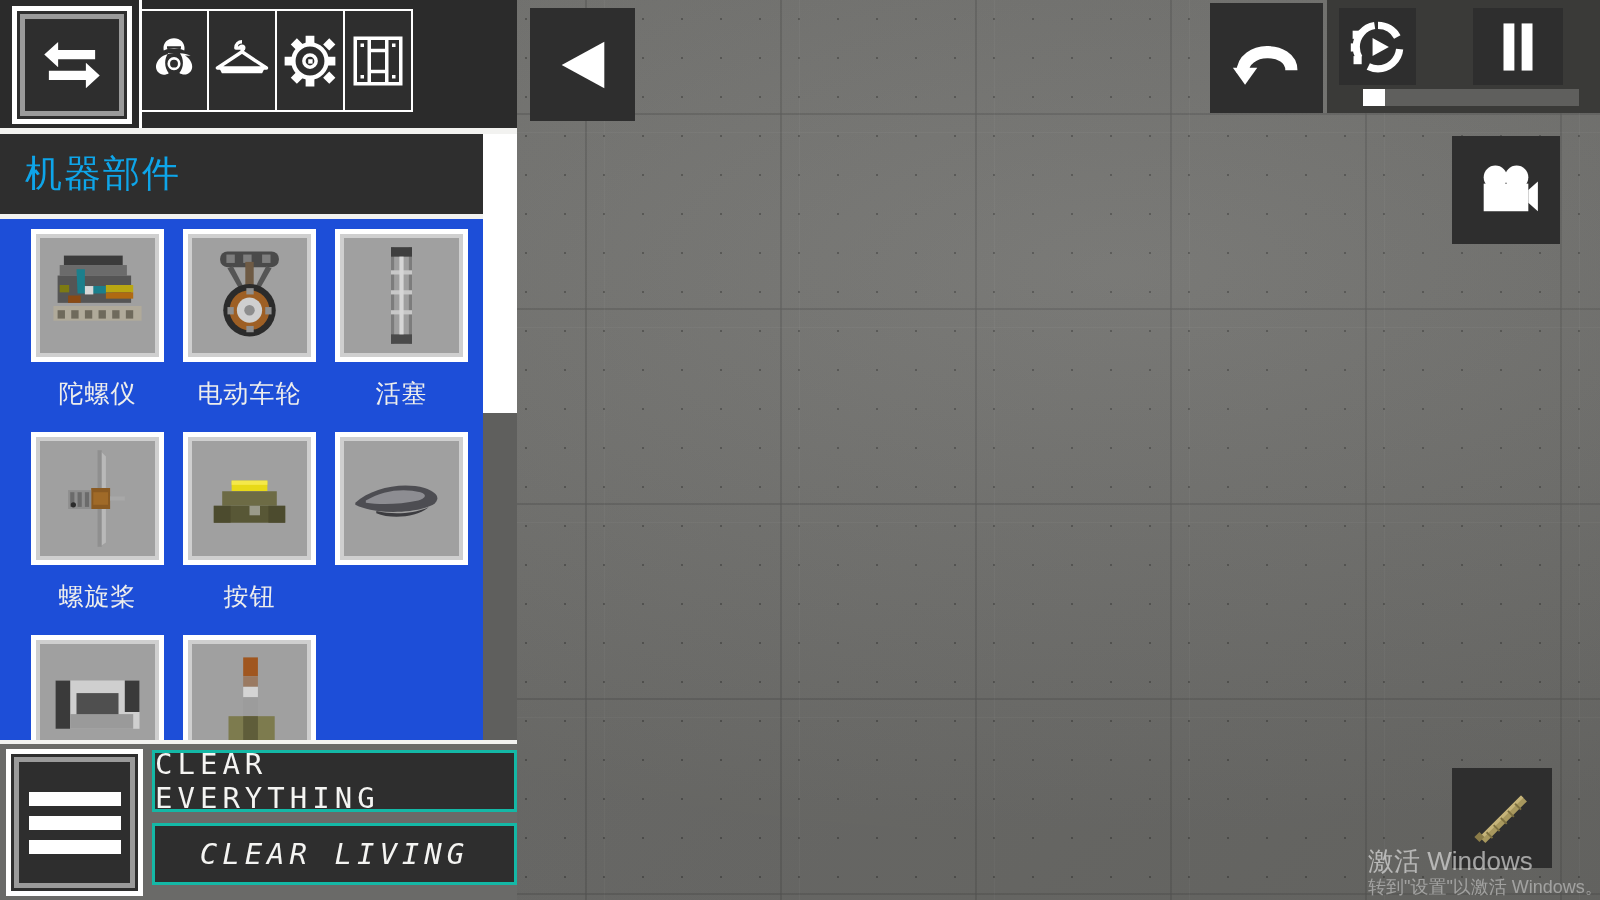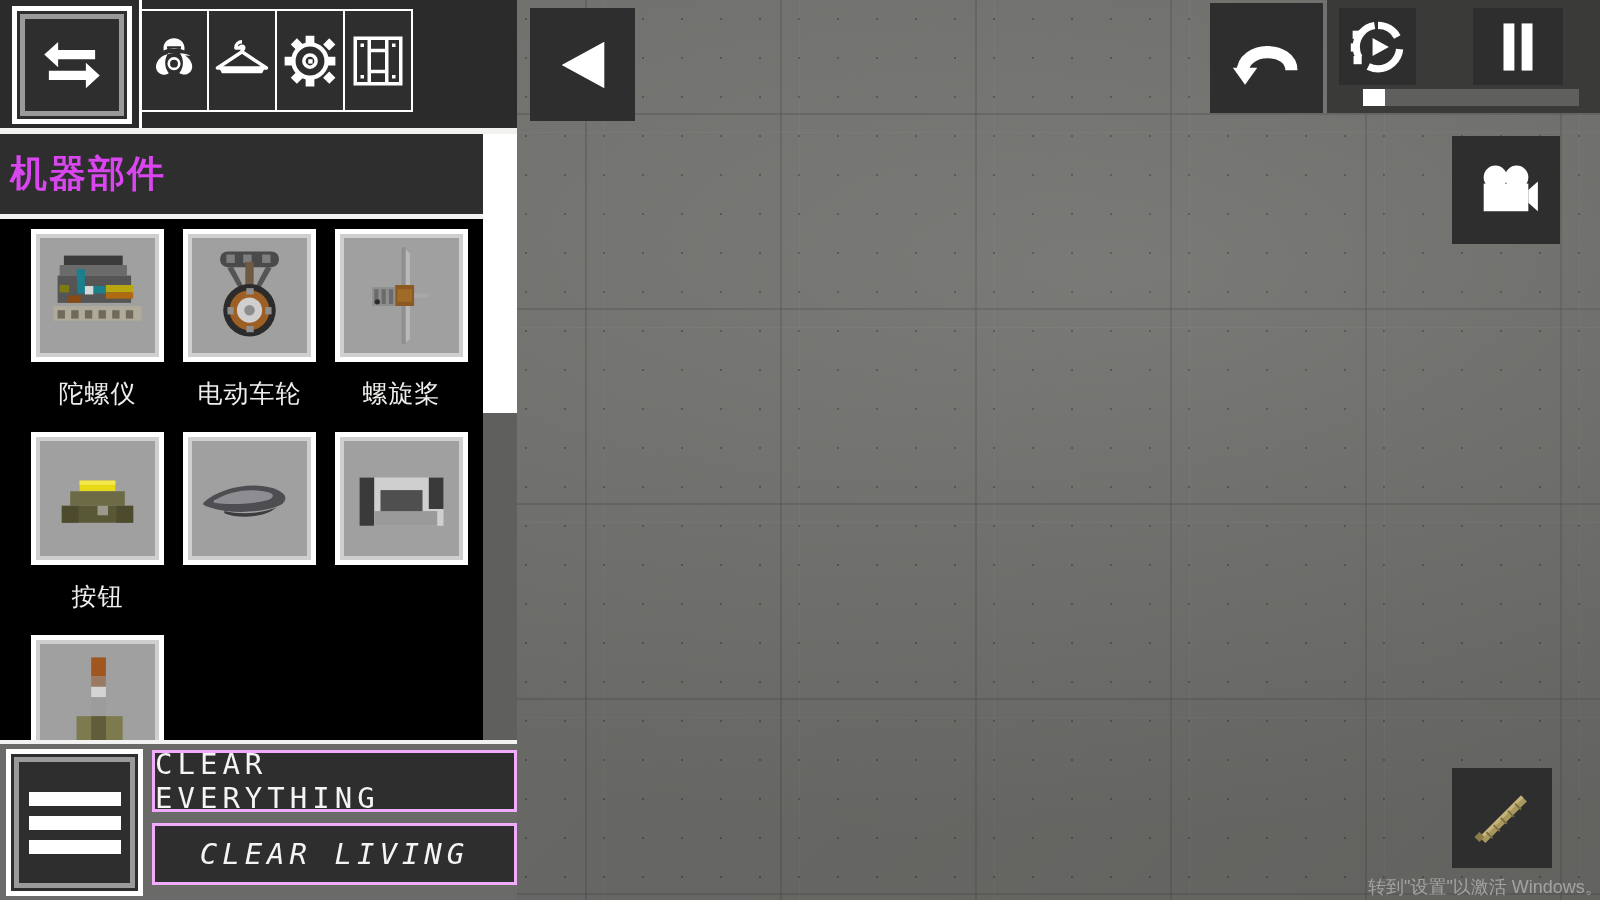--- a/index.html
+++ b/index.html
@@ -100,32 +100,32 @@
   }
 
   
   #category-header {
     position: absolute; left: 0; top: 134px;
     width: 483px; height: 80px;
     background: #2e2e2e;
     display: flex; align-items: center;
   }
   #category-title {
-    color: #d946ef; font-size: 37px; letter-spacing: 2px;
-    margin-left: 10px; font-weight: 700;
+    color: #0ea5e9; font-size: 37px; letter-spacing: 2px;
+    margin-left: 25px; font-weight: 400;
   }
   #category-underline {
     position:absolute; left:0; top:214px; width:483px; height:5px; background:#f2f2f0;
   }
 
   
   #grid-region {
     position: absolute; left: 0; top: 219px;
     width: 483px; height: 521px;
-    background: #000000;
+    background: #1d4ed8;
     overflow: hidden;
   }
   #grid-inner {
     position:absolute; left:0; top:0; width:483px;
     padding: 6px 0 0 22px;
     display: grid;
     grid-template-columns: repeat(3, 151px);
     column-gap: 1px;
     row-gap: 0px;
   }
@@ -184,21 +184,21 @@
     position:absolute; left:50%; top:50%; transform:translate(-50%,-50%);
     width:92px; height:62px; z-index:2;
     display:flex; flex-direction:column; justify-content:space-between;
   }
   #menu-glyph span{ display:block; height:14px; background:#ffffff; }
 
   .clear-btn {
     position: absolute; left: 152px;
     width: 365px; height: 62px;
     background: #2e2e2e;
-    border: 3px solid #f0abfc;
+    border: 3px solid #14b8a6;
     display:flex; align-items:center; justify-content:center;
     cursor: pointer;
   }
   .clear-btn span{
     color:#f4f4f2; font-size:29px; letter-spacing: 5px;
     font-family: "DejaVu Sans Mono", monospace;
   }
   #clear-everything { top: 10px; }
   #clear-living { top: 83px; font-style: italic; }
 
@@ -412,20 +412,39 @@
                 <rect x="29" y="61" width="6" height="7"></rect>
                   <rect x="65" y="61" width="6" height="7"></rect>
               </g>
             </svg>
           </div>
         </div>
         <div class="item-label">电动车轮</div>
       </div>
 
 
+      <div class="item-cell">
+        <div class="item-frame">
+          <div class="item-art">
+            <svg viewBox="0 0 100 100" width="100%" height="100%" preserveAspectRatio="none">
+              <rect x="40" y="4" width="20" height="92" fill="#7c7c7c"></rect>
+              <rect x="43" y="4" width="14" height="92" fill="#9f9f9f"></rect>
+              <rect x="40" y="4" width="20" height="9" fill="#3e3e3e"></rect>
+              <rect x="40" y="87" width="20" height="9" fill="#4a4a4a"></rect>
+              <g fill="#c8c8c8">
+                <rect x="40" y="26" width="20" height="4"></rect>
+                <rect x="40" y="45" width="20" height="4"></rect>
+                <rect x="40" y="64" width="20" height="4"></rect>
+              </g>
+              <rect x="48" y="13" width="4" height="74" fill="#d6d6d6"></rect>
+            </svg>
+          </div>
+        </div>
+        <div class="item-label">活塞</div>
+      </div>
 
       <div class="item-cell">
         <div class="item-frame">
           <div class="item-art">
             <svg viewBox="0 0 100 100" width="100%" height="100%" preserveAspectRatio="none">
               <path d="M52 4 L58 10 L58 44 L52 44z" fill="#b9b9b9"></path>
               <path d="M52 56 L58 56 L58 92 L52 96z" fill="#b9b9b9"></path>
               <rect x="50" y="4" width="4" height="92" fill="#8f8f8f"></rect>
               <rect x="44" y="40" width="18" height="20" fill="#8a5a22"></rect>
               <rect x="46" y="44" width="14" height="12" fill="#a06a28"></rect>
@@ -605,14 +624,15 @@
           <line x1="37" y1="26" x2="42" y2="31"></line>
           <line x1="43" y1="20" x2="48" y2="25"></line>
         </g>
         <rect x="10" y="45" width="6" height="6" fill="#8a7b48" transform="rotate(45 13 48)"></rect>
       </g>
     </svg>
   </span>
 </div>
 
 <div id="watermark">
+  <div id="wm-line1">激活 Windows</div>
   <div id="wm-line2">转到"设置"以激活 Windows。</div>
 </div>
 
 </body></html>

